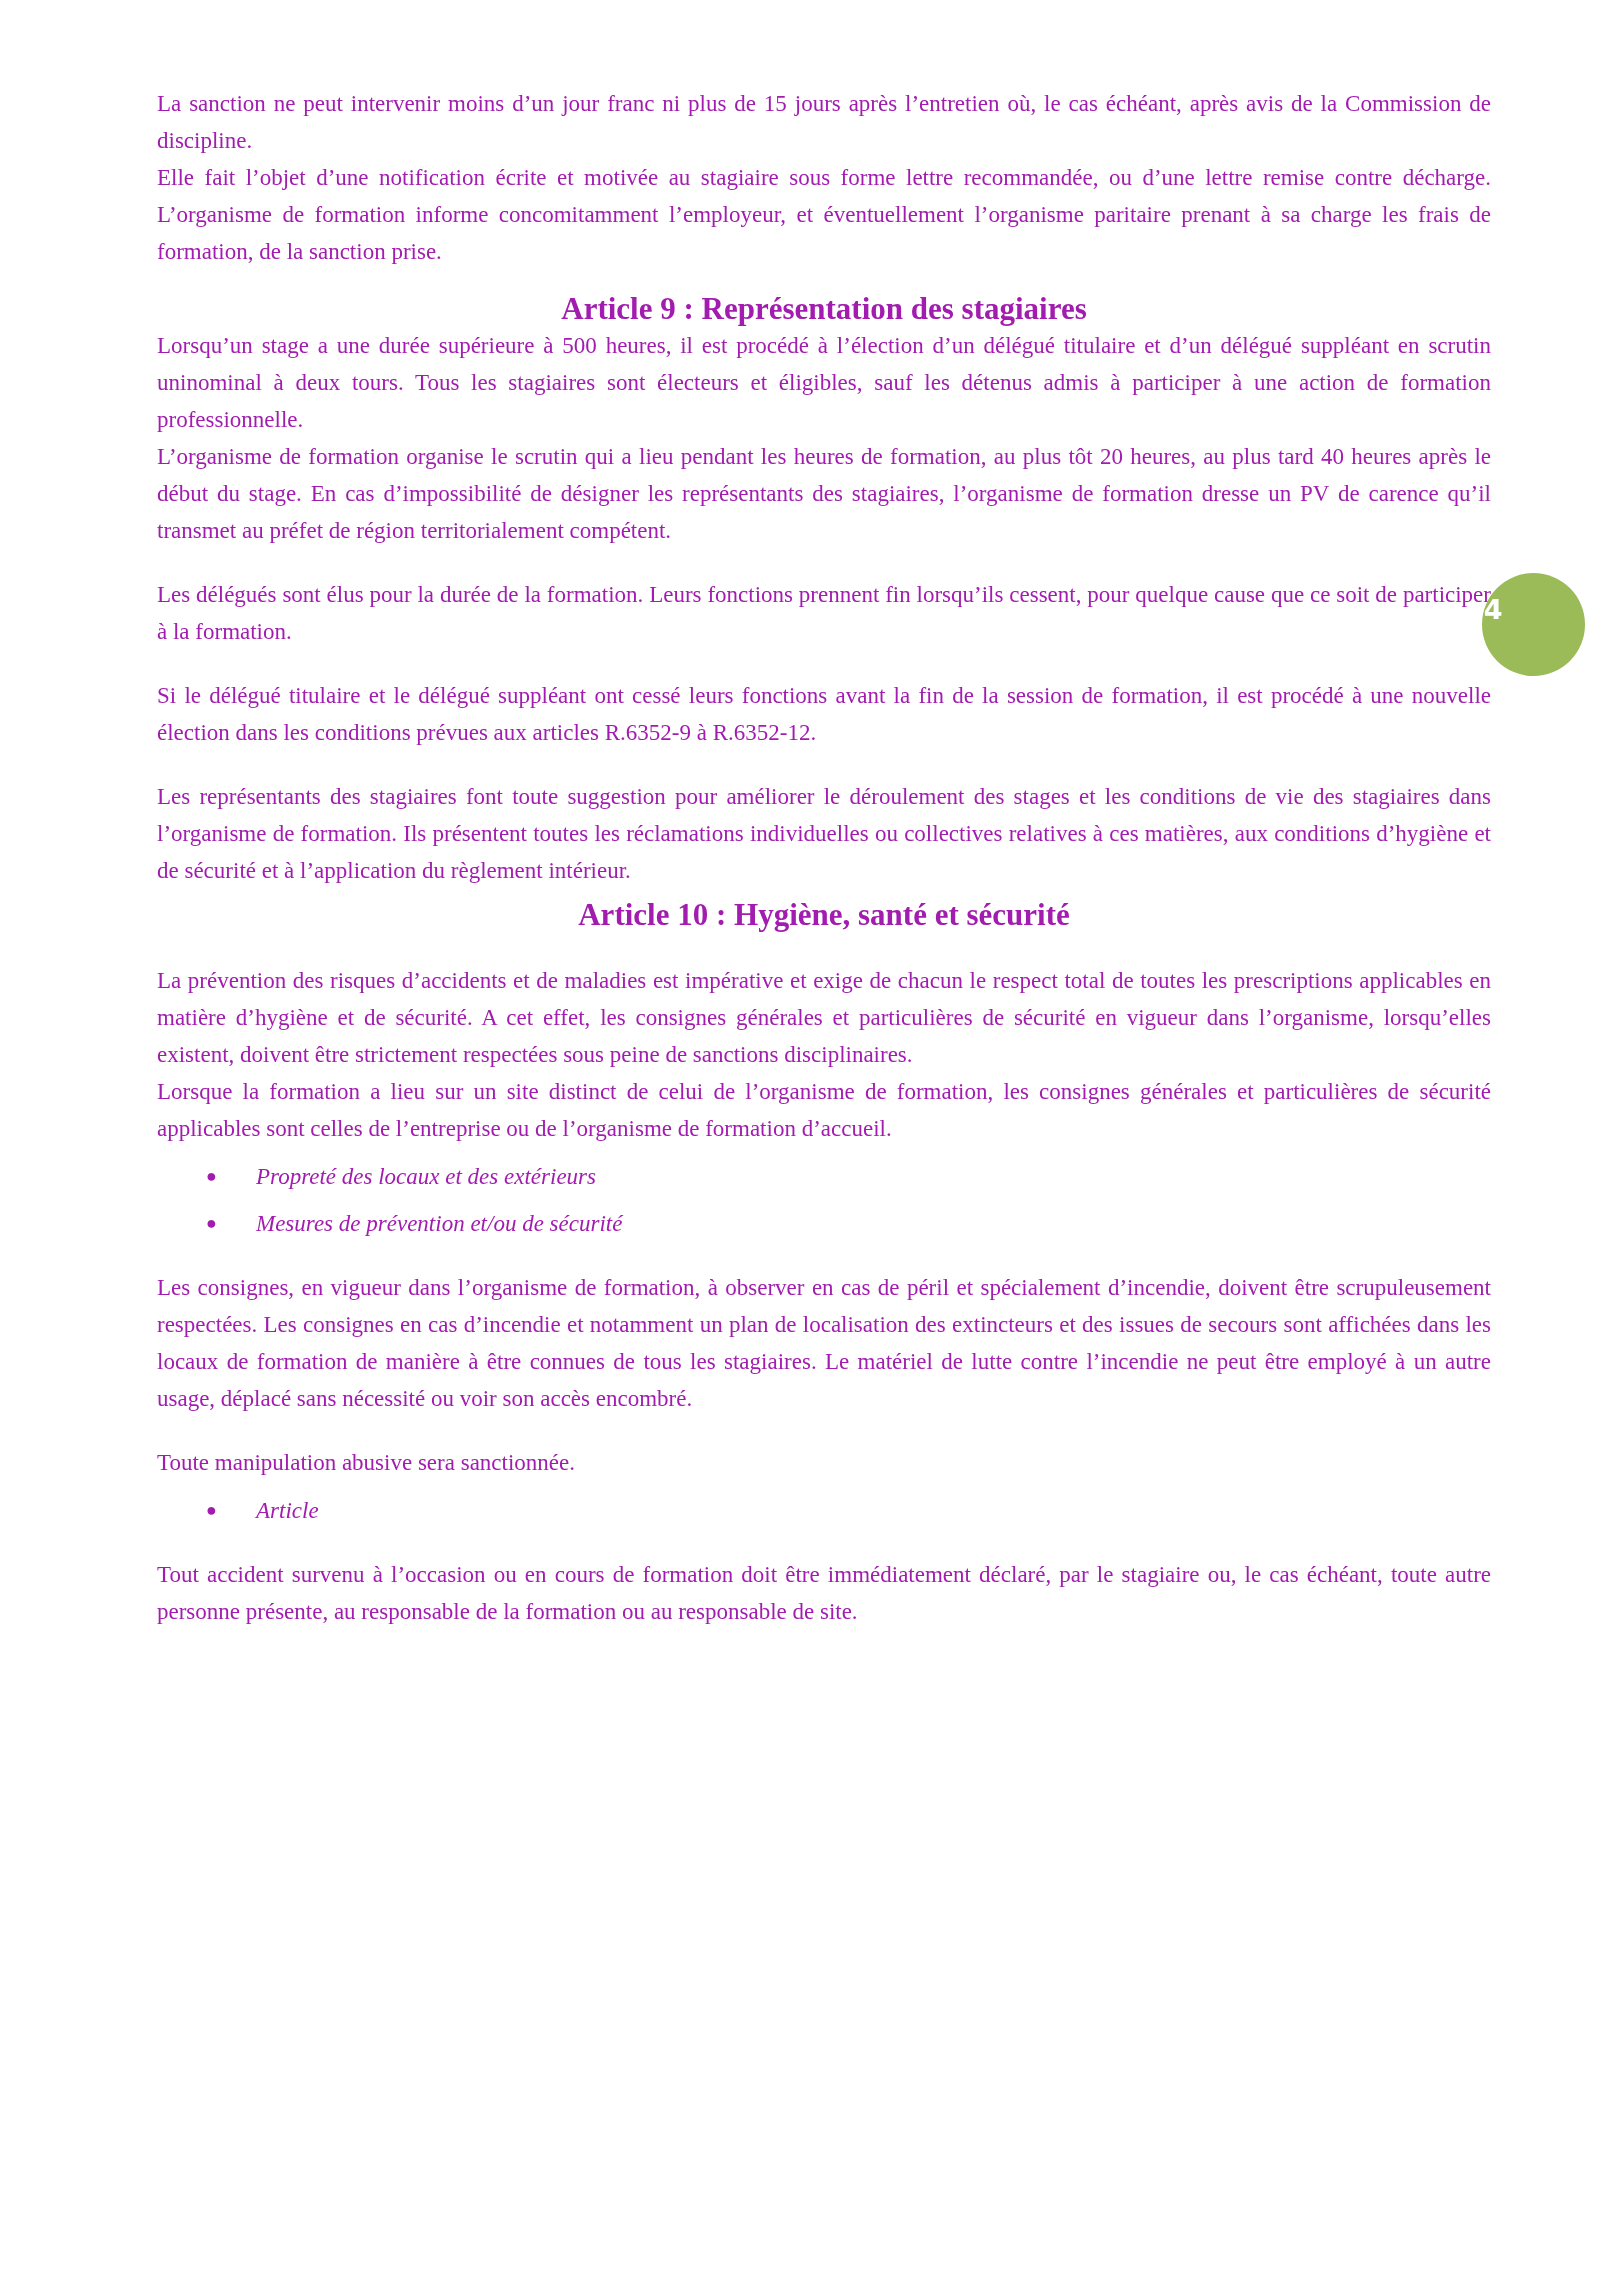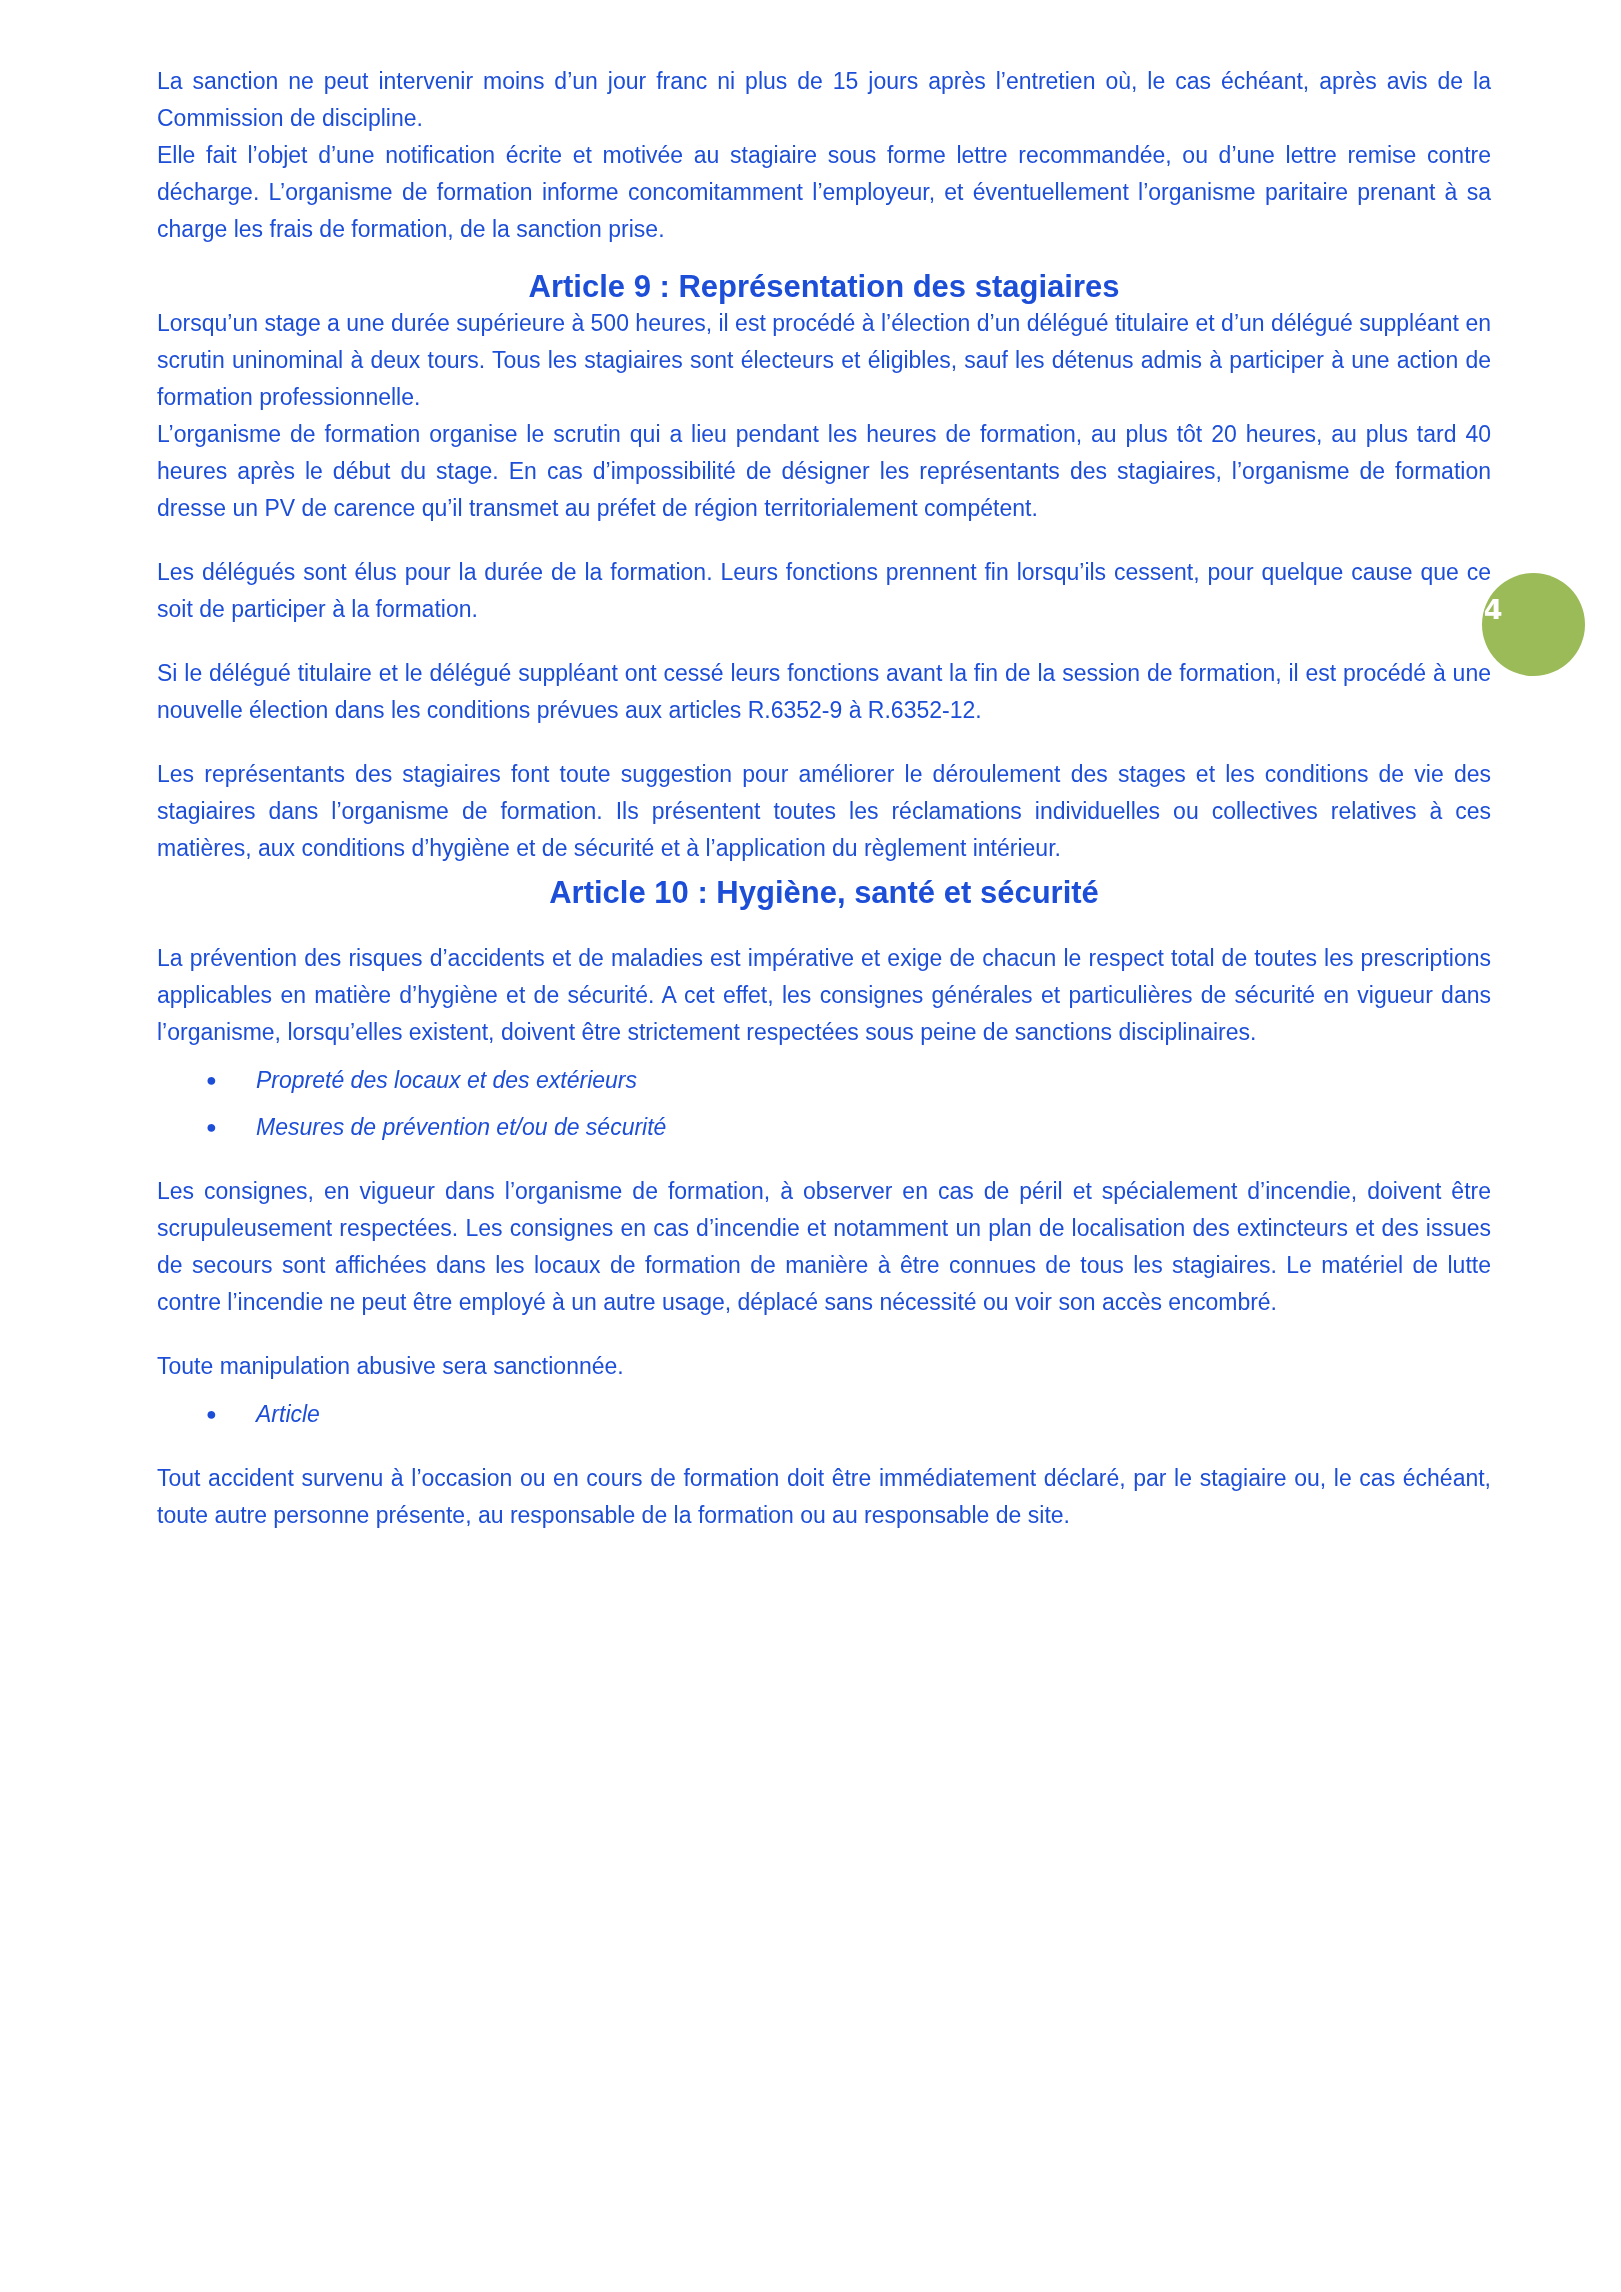--- a/index.html
+++ b/index.html
@@ -1,20 +1,20 @@
 <!DOCTYPE html>
 <html style="font-size:14.3px"><head>
 <meta charset="utf-8">
 <style>
   html, body { margin: 0; padding: 0; background: #ffffff; }
   body { width: 1622px; height: 2293px; position: relative; overflow: hidden; }
   .page {
-    position: absolute; left: 157px; top: 63px; width: 1334px;
-    font-family: Liberation Sans, sans-serif;
-    font-size: 23px; line-height: 37px; color: #1d4ed8;
+    position: absolute; left: 157px; top: 85px; width: 1334px;
+    font-family: Liberation Serif, serif;
+    font-size: 23px; line-height: 37px; color: #a21caf;
   }
   .p { margin: 0; text-align: justify; text-align-last: left; }
   .gap-s { margin-top: 27px; }
   .heading {
     margin: 0; text-align: center; font-weight: bold; font-size: 31px;
     line-height: 37px;
   }
   .bullet {
     position: relative; margin: 0; padding-left: 99px; font-style: italic;
   }
@@ -42,20 +42,21 @@
 
   <p class="p" style="">Lorsqu’un stage a une durée supérieure à 500 heures, il est procédé à l’élection d’un délégué titulaire et d’un délégué suppléant en scrutin uninominal à deux tours. Tous les stagiaires sont électeurs et éligibles, sauf les détenus admis à participer à une action de formation professionnelle.</p>
   <p class="p">L’organisme de formation organise le scrutin qui a lieu pendant les heures de formation, au plus tôt 20 heures, au plus tard 40 heures après le début du stage. En cas d’impossibilité de désigner les représentants des stagiaires, l’organisme de formation dresse un PV de carence qu’il transmet au préfet de région territorialement compétent.</p>
   <p class="p gap-s">Les délégués sont élus pour la durée de la formation. Leurs fonctions prennent fin lorsqu’ils cessent, pour quelque cause que ce soit de participer à la formation.</p>
   <p class="p gap-s">Si le délégué titulaire et le délégué suppléant ont cessé leurs fonctions avant la fin de la session de formation, il est procédé à une nouvelle élection dans les conditions prévues aux articles R.6352-9 à R.6352-12.</p>
   <p class="p gap-s">Les représentants des stagiaires font toute suggestion pour améliorer le déroulement des stages et les conditions de vie des stagiaires dans l’organisme de formation. Ils présentent  toutes  les réclamations individuelles ou collectives relatives à ces matières, aux conditions d’hygiène  et  de sécurité et à l’application du règlement intérieur.</p>
 
   <h2 class="heading" style="margin-top:7.2px;">Article 10 : Hygiène, santé et sécurité</h2>
 
   <p class="p" style="margin-top:29px;">La prévention des risques d’accidents et de maladies est  impérative et exige de chacun le respect total de toutes les prescriptions applicables en matière d’hygiène et de sécurité. A cet effet, les consignes générales et particulières de sécurité en vigueur dans l’organisme, lorsqu’elles existent, doivent être strictement respectées sous peine de sanctions disciplinaires.</p>
+  <p class="p">Lorsque la formation a lieu sur un site distinct de celui de l’organisme de formation, les consignes générales et particulières de sécurité applicables sont celles de l’entreprise ou de l’organisme de formation d’accueil.</p>
 
   <div class="bullet" style="margin-top:10.7px;">
     <span class="dot">●</span>
     <span>Propreté des locaux et des extérieurs</span>
   </div>
 
   <div class="bullet" style="margin-top:10.7px;">
     <span class="dot">●</span>
     <span>Mesures de prévention et/ou de sécurité</span>
   </div>

